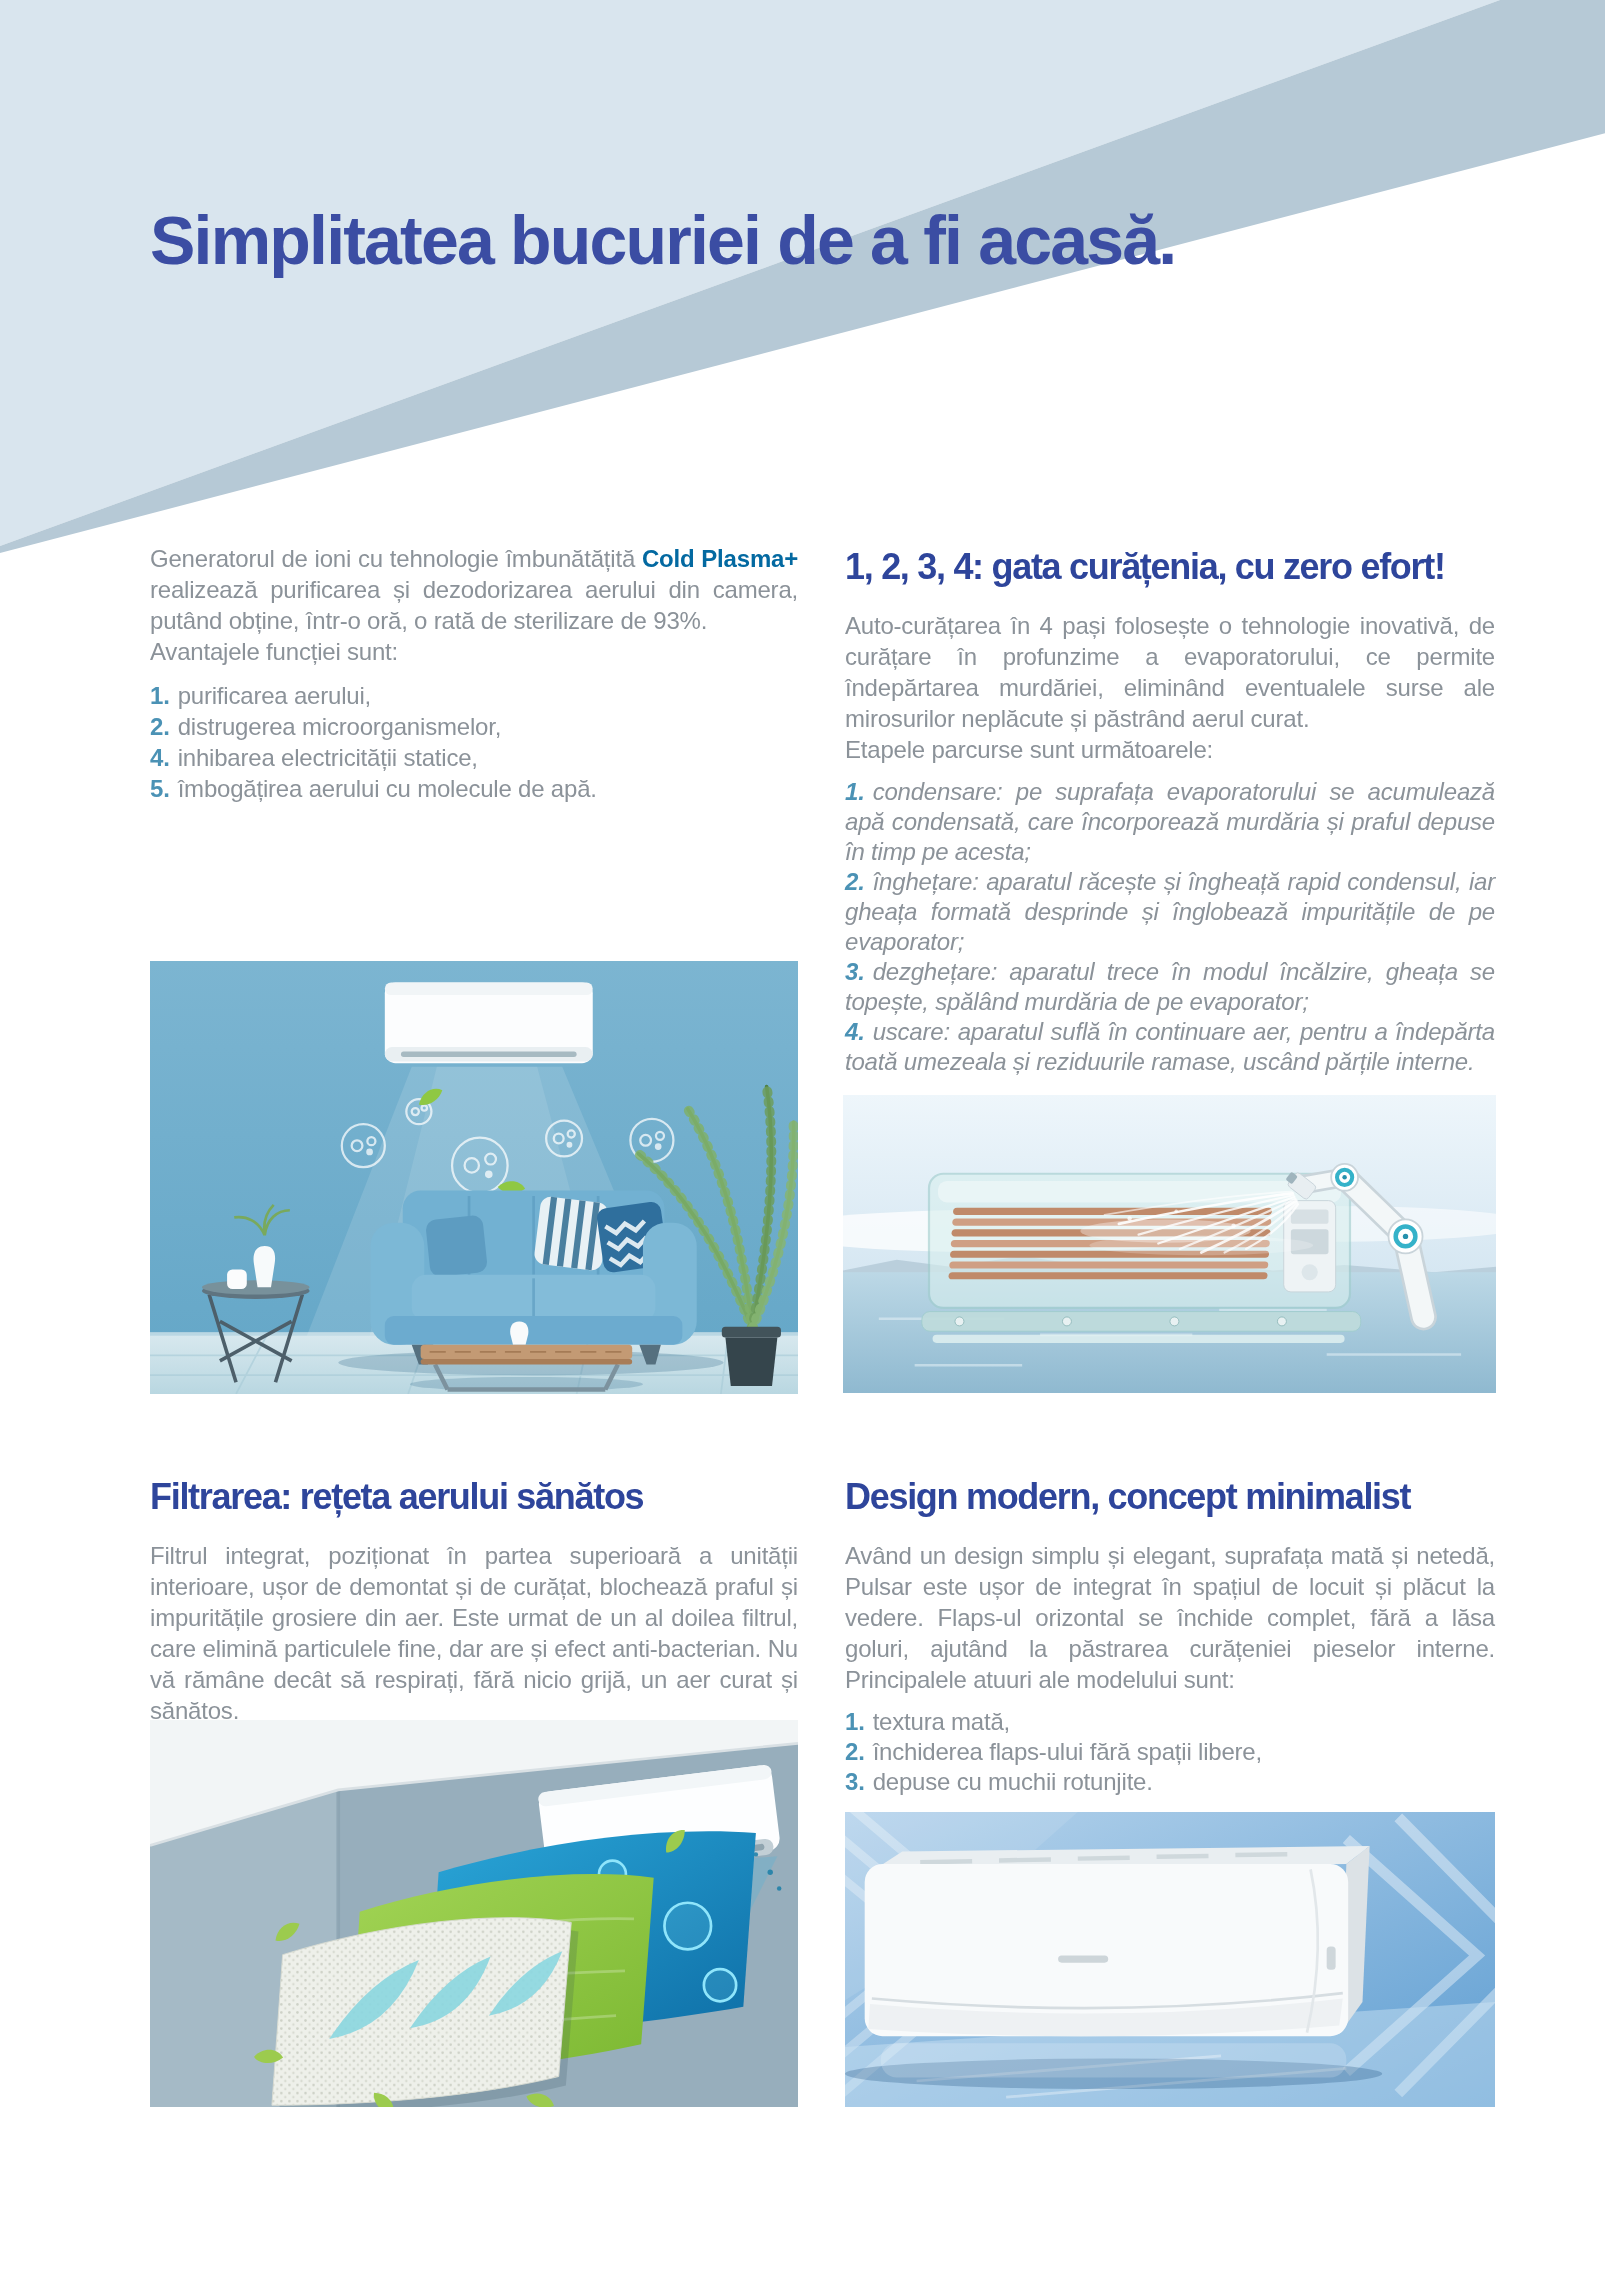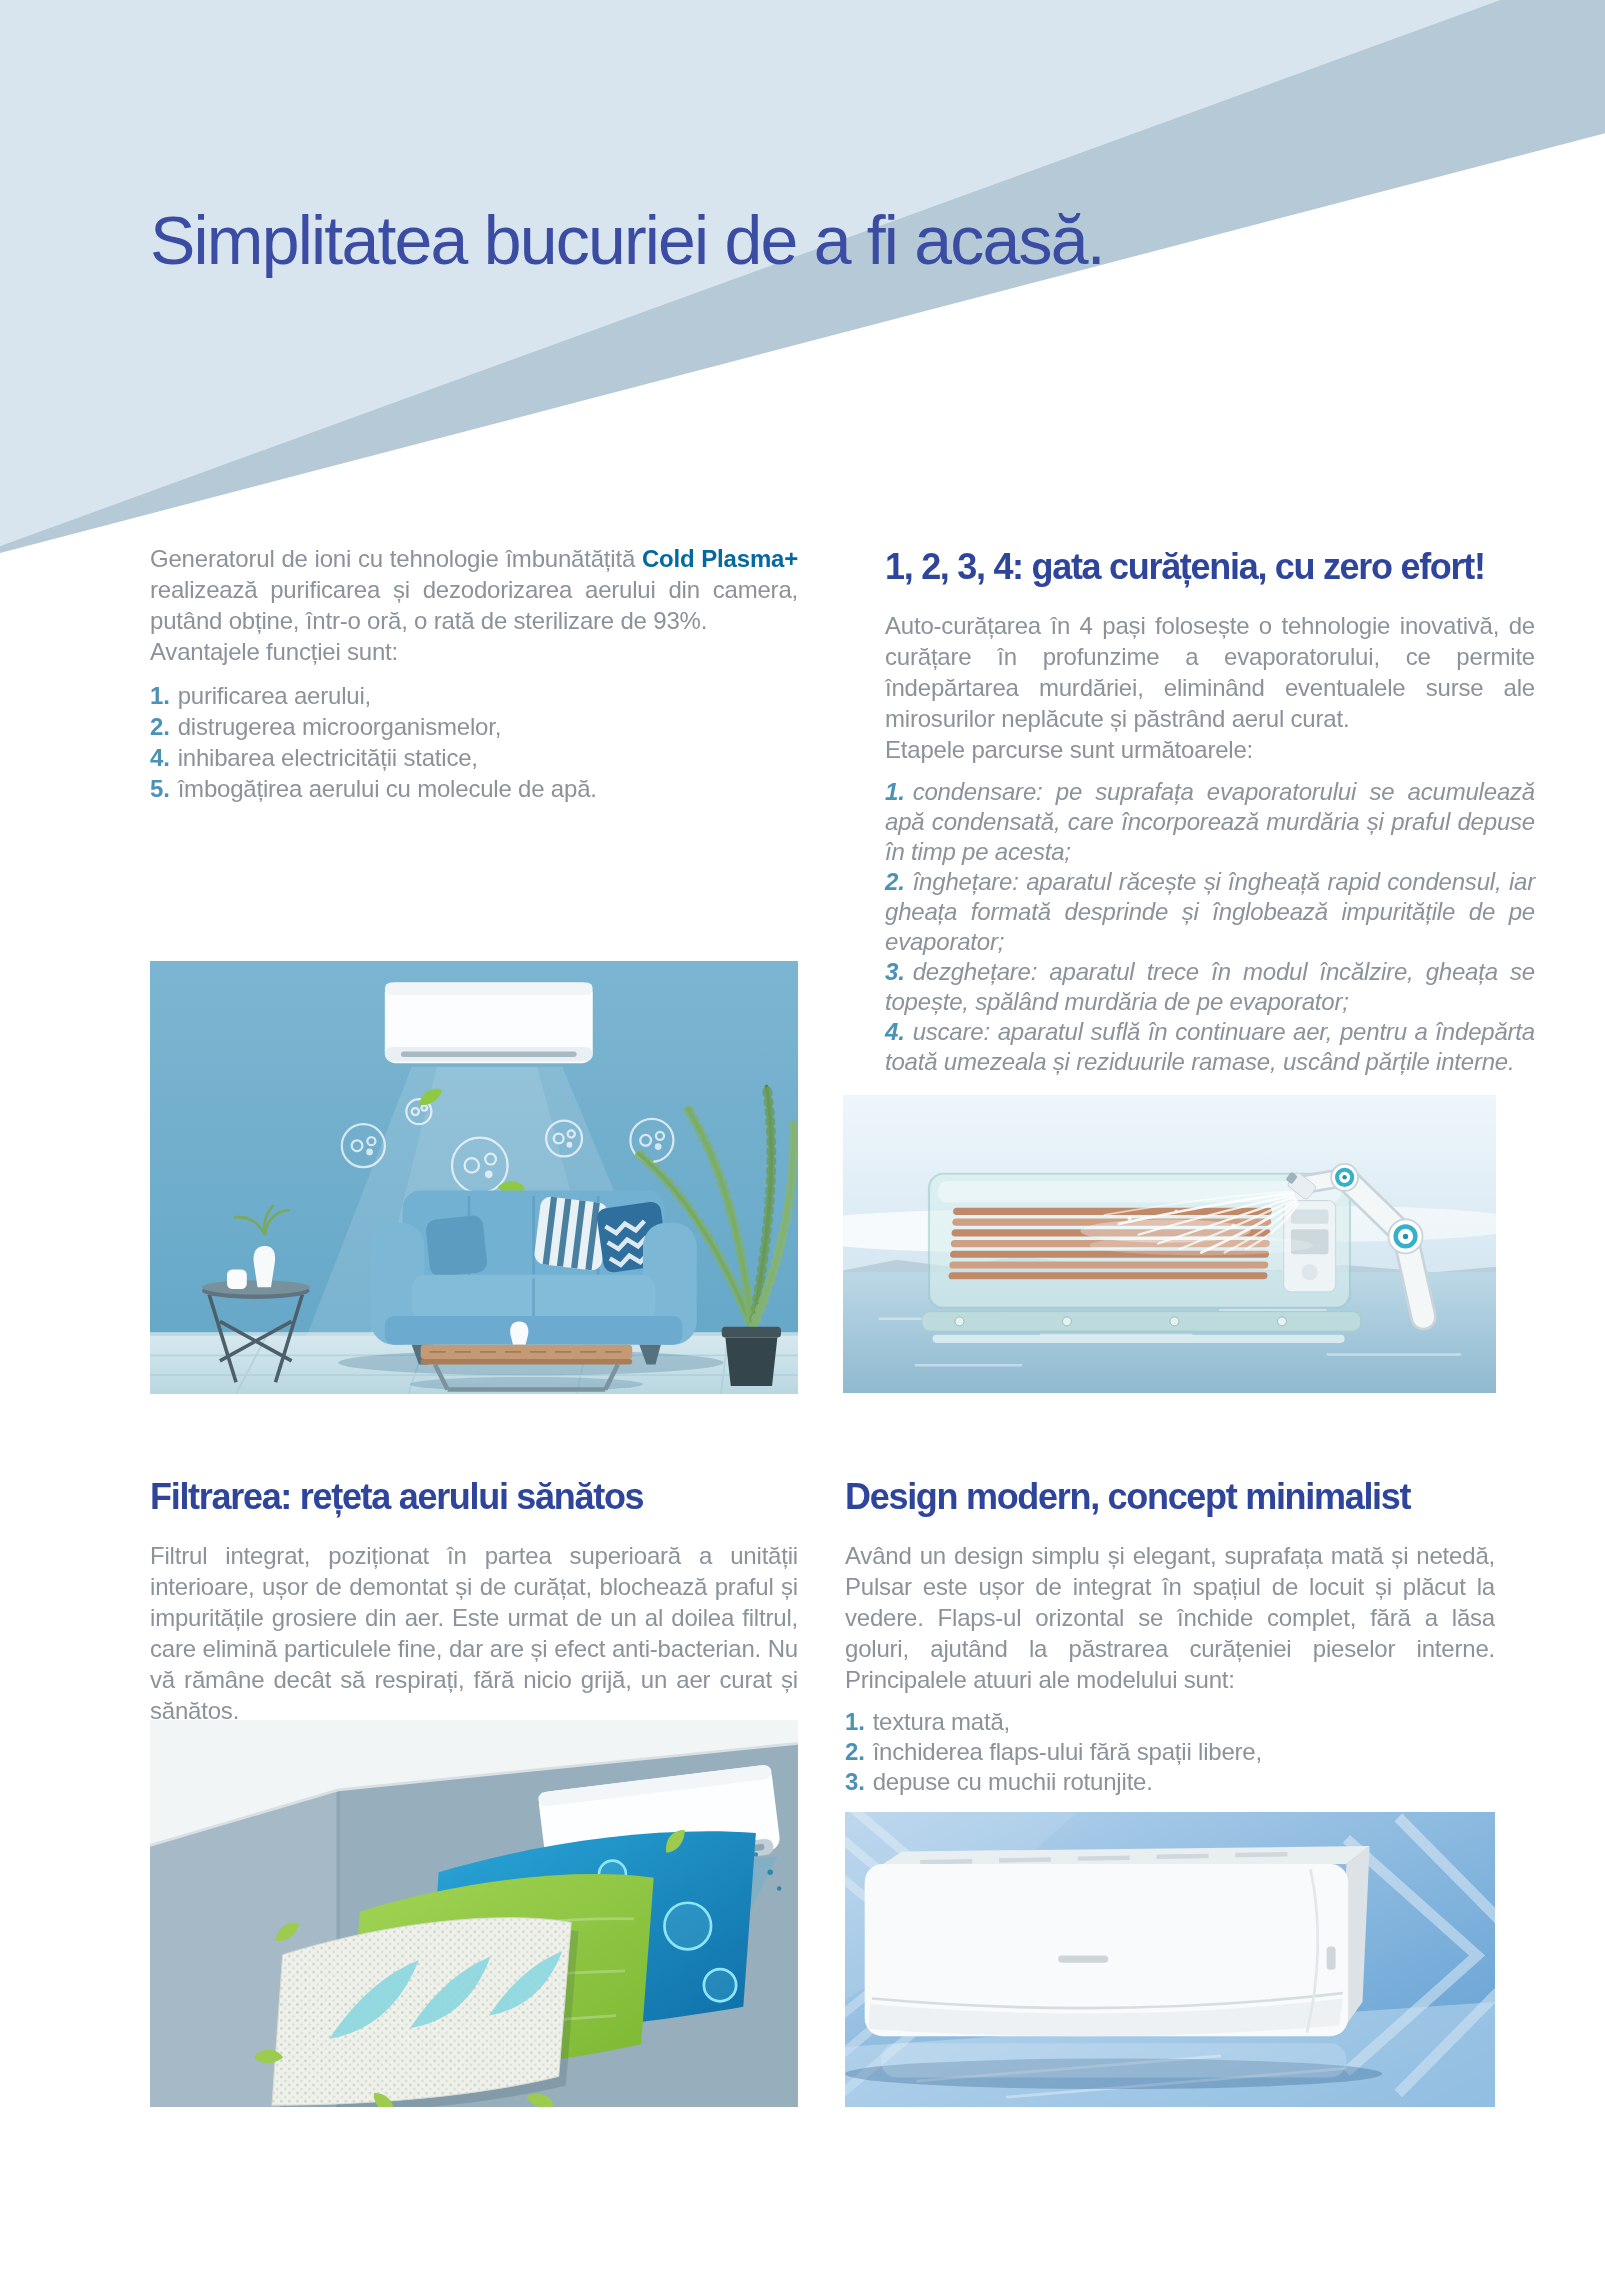--- a/index.html
+++ b/index.html
@@ -9,21 +9,21 @@
     background: #ffffff; overflow: hidden;
     font-family: "Liberation Sans", "DejaVu Sans", sans-serif;
     margin: 0 auto;
   }
   
   .band { position: absolute; top: 0; left: 0; width: 1606px; height: 573px; }
   .band-light { background: #d9e5ee; clip-path: polygon(0 0, 1500px 0, 0 546px); }
   .band-mid   { background: #b6c9d6; clip-path: polygon(1500px 0, 1606px 0, 1606px 133px, 0 553px, 0 546px); }
   .title {
     position: absolute; left: 150px; top: 204px; margin: 0;
-    font-size: 68px; line-height: 1.08; font-weight: 400;
+    font-size: 68px; line-height: 1.08; font-weight: 700;
     color: #3b4da3; letter-spacing: -1.8px; white-space: nowrap; text-align: right;
   }
   
   .sec { position: absolute; }
   .sec h2 {
     margin: 0 0 19.7px; font-size: 36px; line-height: 47px; font-weight: 700;
     color: #2e459b; letter-spacing: -1.3px;
   }
   .sec h2.oneline { white-space: nowrap; }
   .body {
@@ -56,21 +56,21 @@
     <p class="body just"><span>Generatorul de ioni cu tehnologie îmbunătățită </span><span class="accent">Cold Plasma+</span><span> realizează purificarea și dezodorizarea aerului din camera, putând obține, într-o oră, o rată de sterilizare de 93%.</span></p>
     <p class="body">Avantajele funcției sunt:</p>
     <div class="list">
       <div class="li"><span class="num">1.</span><span>purificarea aerului,</span></div>
       <div class="li"><span class="num">2.</span><span>distrugerea microorganismelor,</span></div>
       <div class="li"><span class="num">4.</span><span>inhibarea electricității statice,</span></div>
       <div class="li"><span class="num">5.</span><span>îmbogățirea aerului cu molecule de apă.</span></div>
     </div>
   </section>
 
-  <section class="sec" style="left:845px; top:543px; width:650px;margin-left:40px;">
+  <section class="sec" style="left:845px; top:543px; width:650px;">
     <h2 class="oneline">1, 2, 3, 4: gata curățenia, cu zero efort!</h2>
     <p class="body just">Auto-curățarea în 4 pași folosește o tehnologie inovativă, de curățare în profunzime a evaporatorului, ce permite îndepărtarea murdăriei, eliminând eventualele surse ale mirosurilor neplăcute și păstrând aerul curat.</p>
     <p class="body">Etapele parcurse sunt următoarele:</p>
     <div class="list">
       <div class="li li-tight li-just"><span class="num">1.</span><span>condensare: pe suprafața evaporatorului se acumulează apă condensată, care încorporează murdăria și praful depuse în timp pe acesta;</span></div>
       <div class="li li-tight li-just"><span class="num">2.</span><span>înghețare: aparatul răcește și îngheață rapid condensul, iar gheața formată desprinde și înglobează impuritățile de pe evaporator;</span></div>
       <div class="li li-tight li-just"><span class="num">3.</span><span>dezghețare: aparatul trece în modul încălzire, gheața se topește, spălând murdăria de pe evaporator;</span></div>
       <div class="li li-tight li-just"><span class="num">4.</span><span>uscare: aparatul suflă în continuare aer, pentru a îndepărta toată umezeala și reziduurile ramase, uscând părțile interne.</span></div>
     </div>
   </section>

